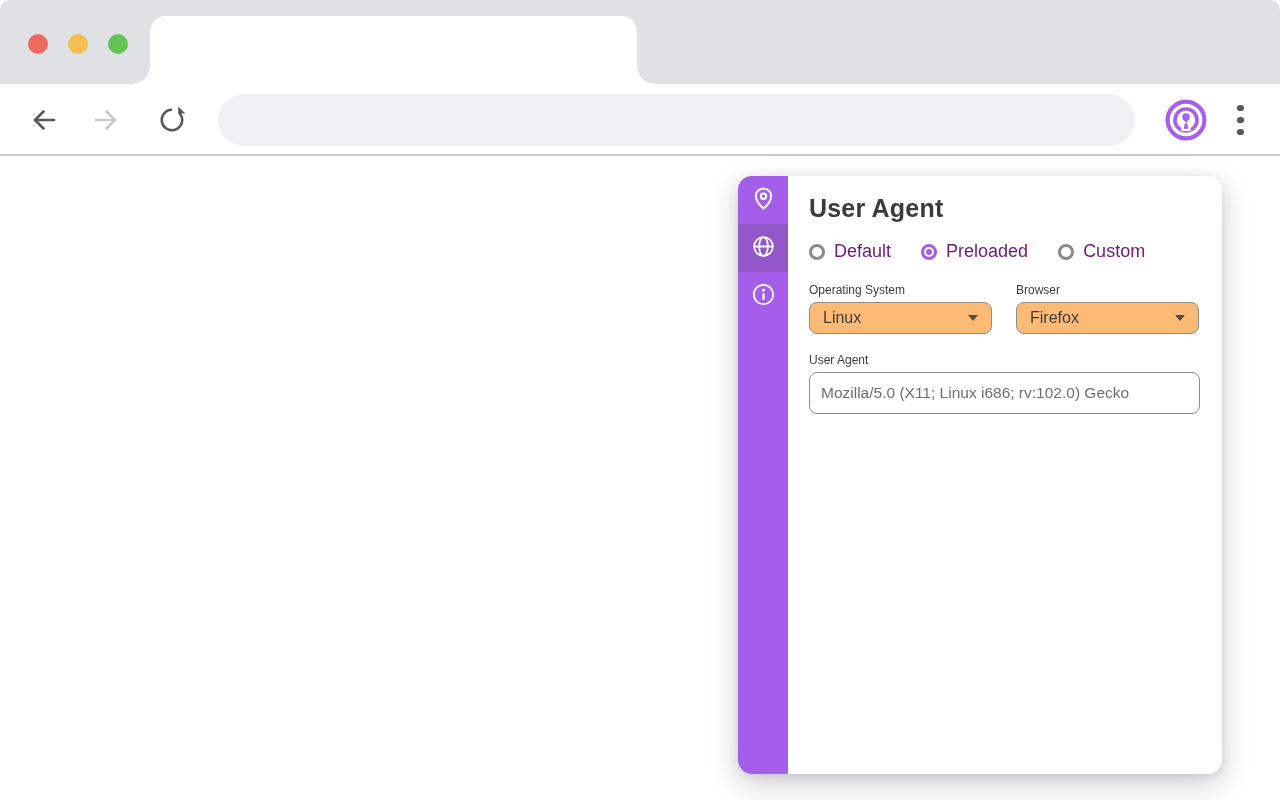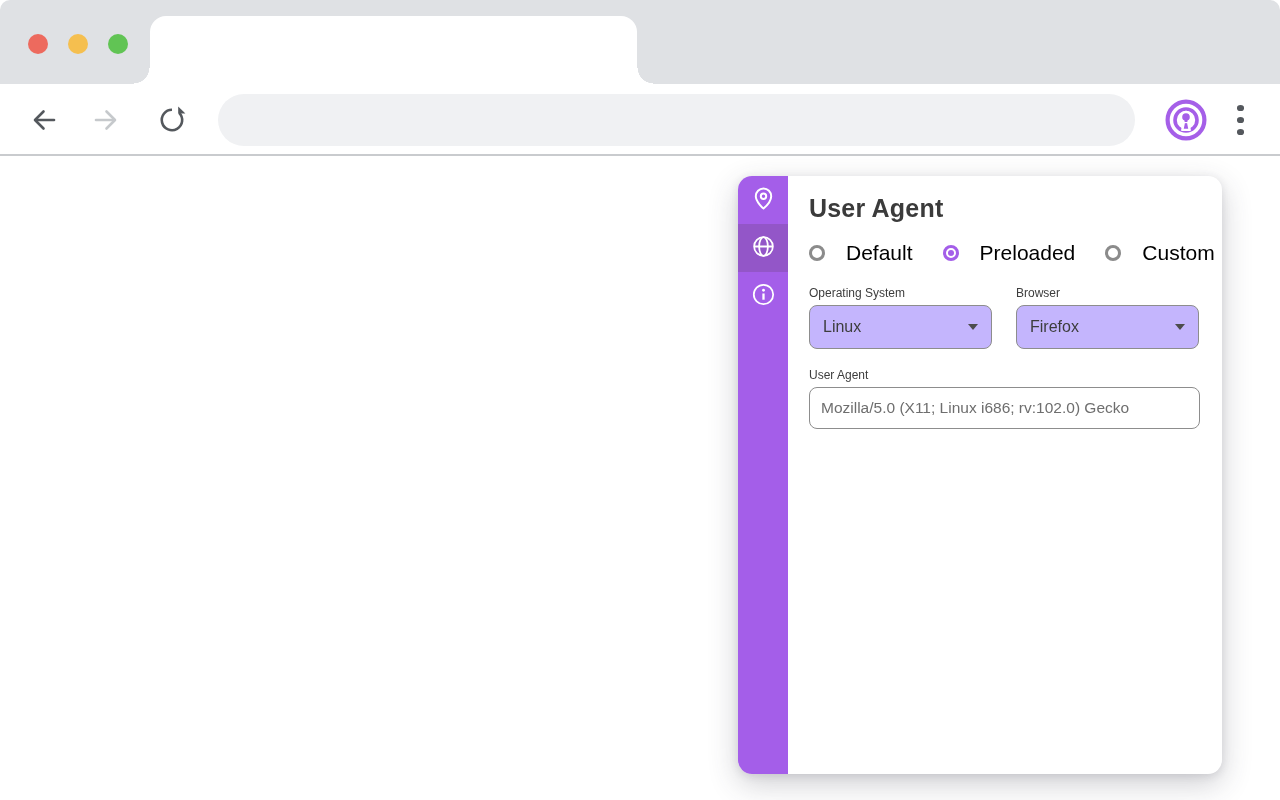--- a/index.html
+++ b/index.html
@@ -53,26 +53,26 @@
   .side-item.active { background:#9356c8; }
 
   .main { flex:1; min-width:0; padding:15px 22px 0 21px; }
   .title { font-size:25px; font-weight:700; color:#3b3b3b; margin:3px 0 0; letter-spacing:.2px; }
 
   .radios { display:flex; align-items:center; gap:30px; margin-top:18px; }
   .radio { display:flex; align-items:center; gap:9px; border:none; background:transparent; padding:0; }
   .rc { width:16px; height:16px; border:3px solid #8b8b8b; border-radius:50%; position:relative; flex-shrink:0; }
   .radio.selected .rc { border-color:#a45ee9; }
   .radio.selected .rc::after { content:""; position:absolute; inset:2px; border-radius:50%; background:#a45ee9; }
-  .rlabel { font-size:21px; color:#000000;margin-left:12px; }
+  .rlabel { font-size:18px; color:#701a75; }
 
   .grid { display:grid; grid-template-columns:183px 183px; column-gap:24px; margin-top:21px; }
   .flabel { font-size:12px; color:#3d3d3d; }
-  .select { margin-top:5px; width:100%; height:44px; border:1.5px solid #8d8d8d; border-radius:8px;
-            background:#c4b5fd; display:flex; align-items:center; justify-content:space-between;
+  .select { margin-top:5px; width:100%; height:32px; border:1.5px solid #8d8d8d; border-radius:8px;
+            background:#fdba74; display:flex; align-items:center; justify-content:space-between;
             padding:0 13px; font-size:16px; color:#3d3d3d; }
   .caret { width:0; height:0; border-left:5.5px solid transparent; border-right:5.5px solid transparent;
            border-top:6.5px solid #4c4c4c; }
 
   .block { margin-top:19px; }
   .block.platform { margin-top:22px; }
   .tinput { display:block; margin-top:5px; width:391px; height:42px;
             border:1.5px solid #8d8d8d; border-radius:8px; background:#fff;
             padding:0 11px; font-size:15.5px; color:#6e6e6e; outline:none;
             font-family:Liberation Sans, sans-serif; }

